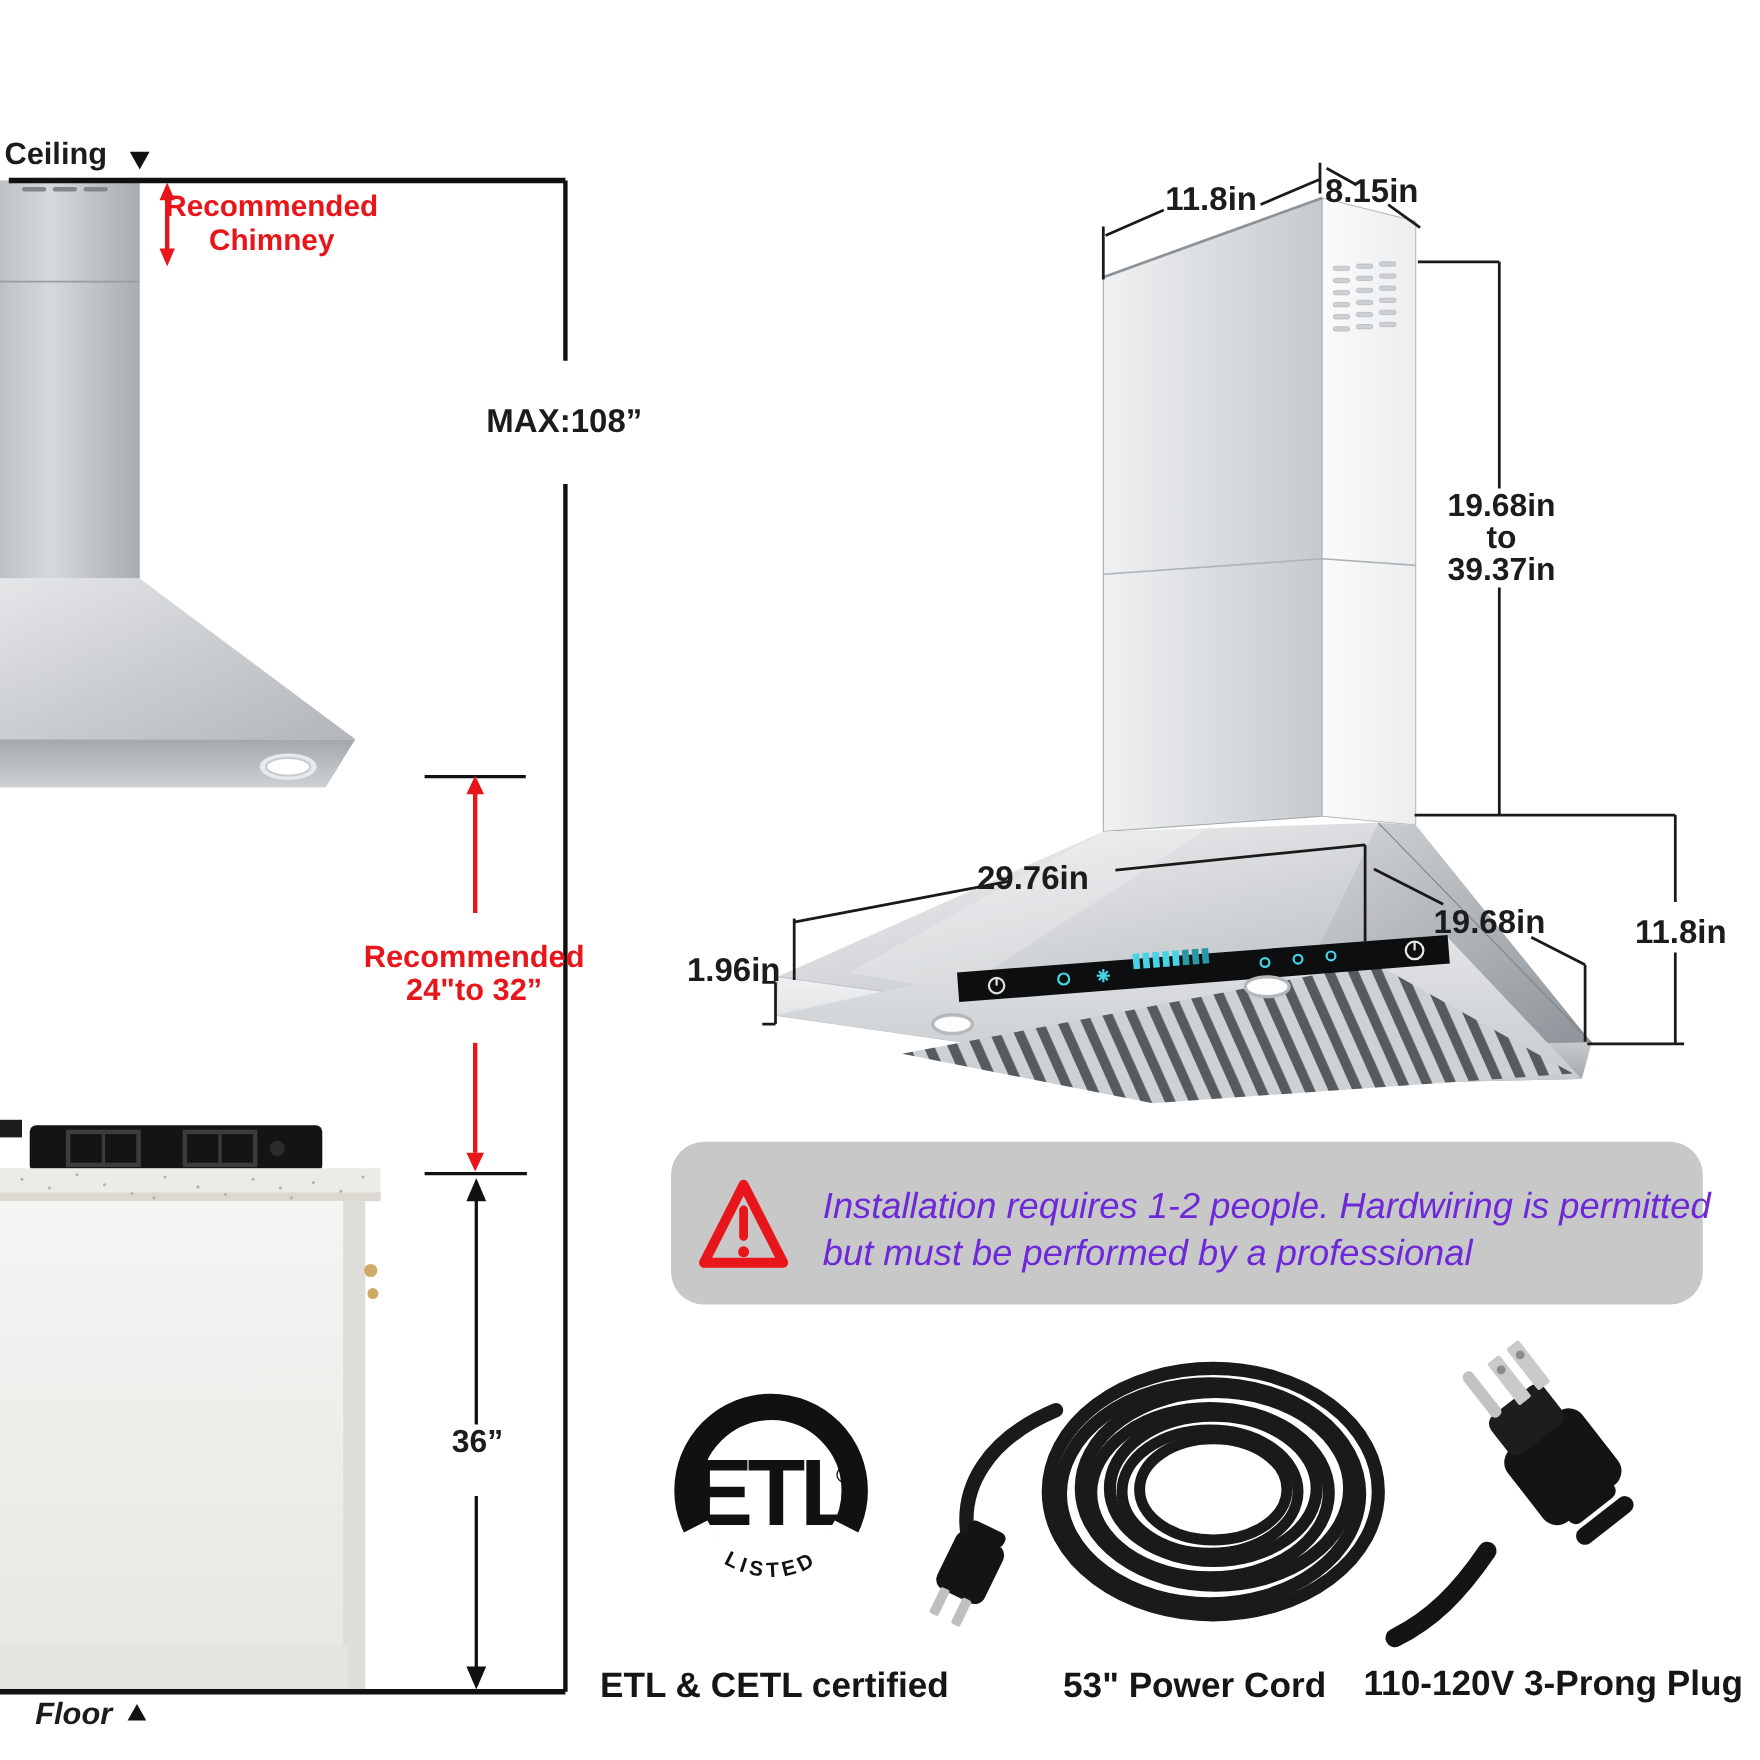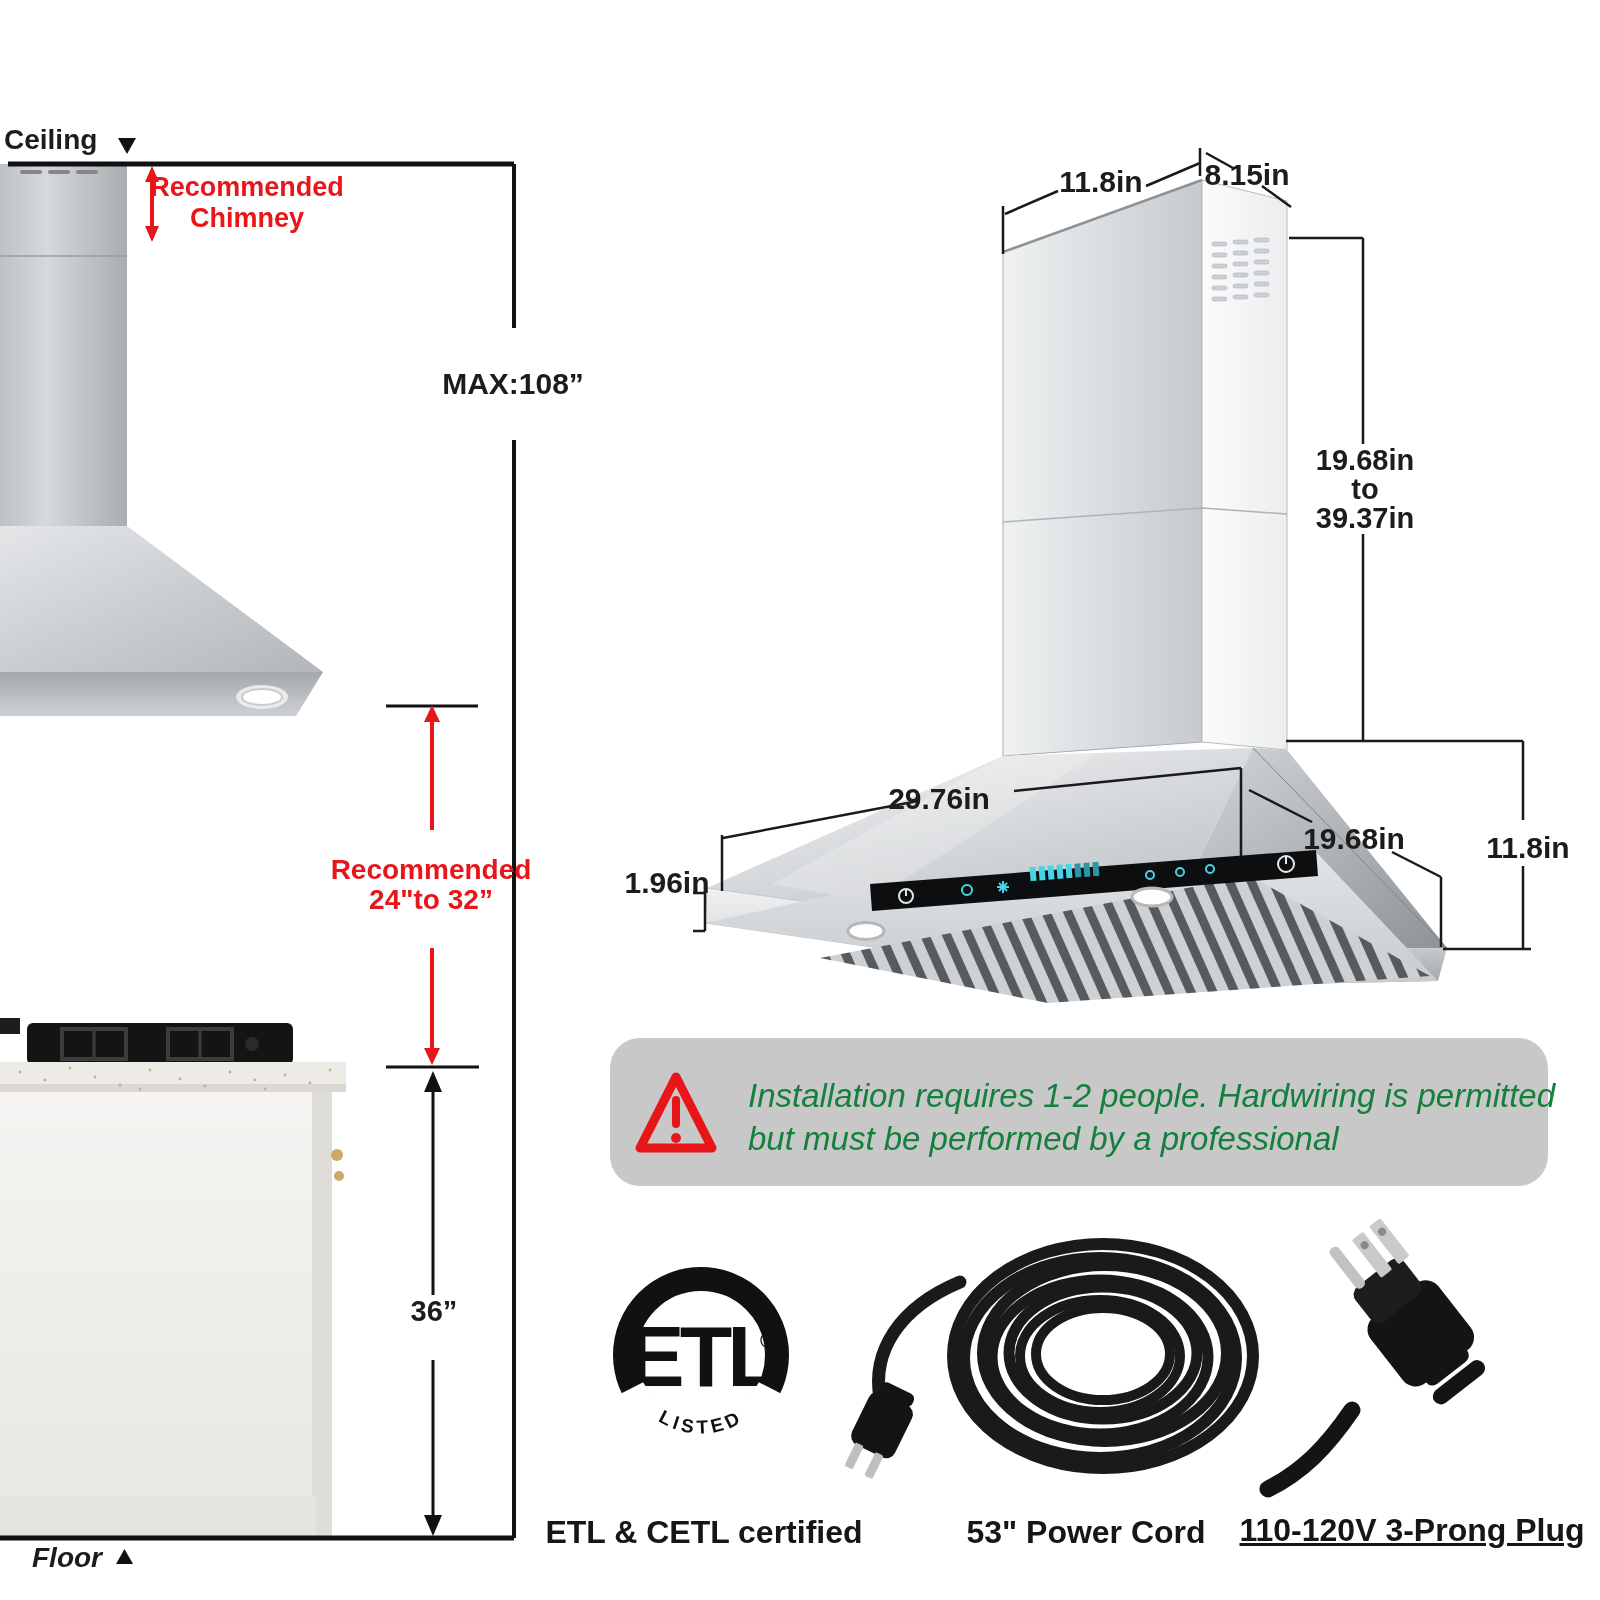--- a/index.html
+++ b/index.html
@@ -3,21 +3,21 @@
 <meta charset="utf-8">
 <style>
   html,body{margin:0;padding:0;background:#fff;}
   #stage{position:relative;width:1600px;height:1600px;overflow:hidden;background:#fff;
          font-family:"Liberation Sans",sans-serif;}
   #scene{position:absolute;left:0;top:0;width:1600px;height:1600px;z-index:1;}
   .txt{position:absolute;z-index:2;color:#1c1c1c;font-weight:600;font-size:30px;white-space:nowrap;}
   .ctr{transform:translateX(-50%);text-align:center;}
   .red{color:#e8151a;font-weight:700;}
   #title{left:772px;top:28px;font-size:82px;font-weight:800;letter-spacing:-2px;color:#0d0d0d;}
-  .warnline{position:absolute;z-index:2;left:748px;font-size:33px;font-style:italic;font-weight:500;color:#15803d;white-space:nowrap;}
+  .warnline{position:absolute;z-index:2;left:748px;font-size:33px;font-style:italic;font-weight:500;color:#6d28d9;white-space:nowrap;}
   .caption{position:absolute;z-index:2;font-size:32px;font-weight:700;color:#161616;white-space:nowrap;transform:translateX(-50%);}
   .dim{font-size:30px;}
 </style>
 </head>
 <body>
 
 <div id="stage">
 
 <svg id="scene" viewBox="0 0 1600 1600" xmlns="http://www.w3.org/2000/svg">
   <defs>
@@ -299,15 +299,15 @@
 <div class="txt ctr dim" style="left:939px;top:782px;">29.76in</div>
 <div class="txt ctr dim" style="left:1354px;top:822px;">19.68in</div>
 <div class="txt ctr dim" style="left:1528px;top:831px;">11.8in</div>
 <div class="txt ctr dim" style="left:667px;top:866px;">1.96in</div>
 
 <div class="warnline" style="top:1077px;">Installation requires 1-2 people. Hardwiring is permitted</div>
 <div class="warnline" style="top:1120px;">but must be performed by a professional</div>
 
 <div class="caption" style="left:704px;top:1514px;">ETL &amp; CETL certified</div>
 <div class="caption" style="left:1086px;top:1514px;">53" Power Cord</div>
-<div class="caption" style="left:1412px;top:1512px;text-decoration:underline;">110-120V 3-Prong Plug</div>
+<div class="caption" style="left:1412px;top:1512px;">110-120V 3-Prong Plug</div>
 
 </div>
 
 </body></html>

